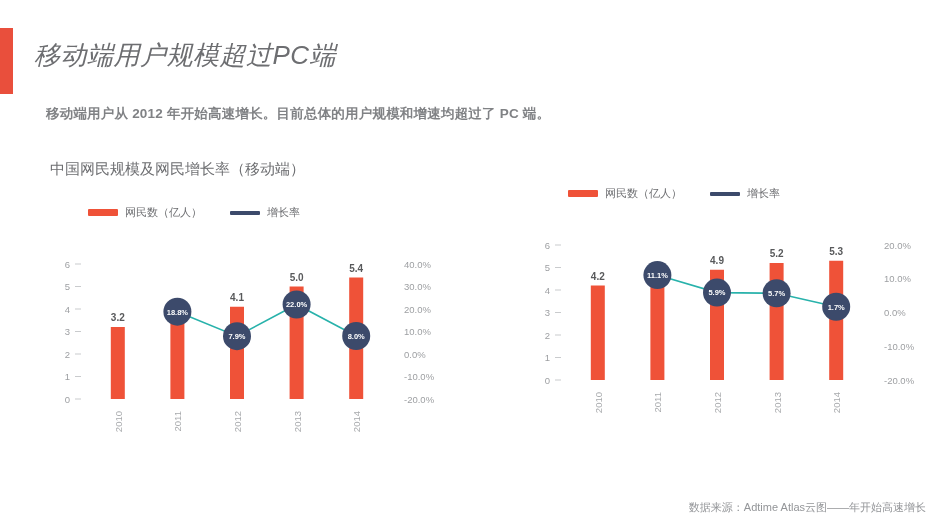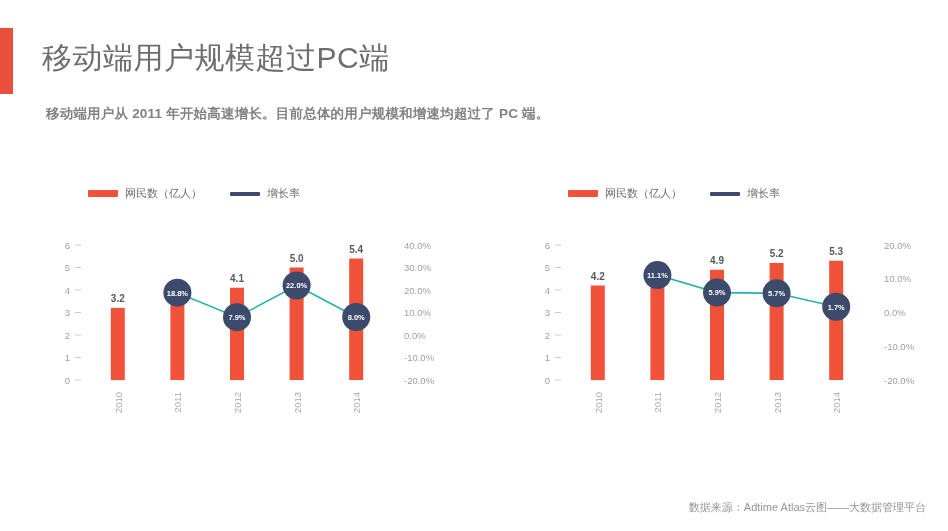--- a/index.html
+++ b/index.html
@@ -11,23 +11,23 @@
   }
   .slide { position: relative; width: 948px; height: 531px; background: #fff; }
 
   
   .accent-bar {
     position: absolute; left: 0; top: 28px;
     width: 13px; height: 66px;
     background: #e94f3c;
   }
   .page-title {
-    position: absolute; left: 42px; top: 38px;
-    font-size: 30px; font-weight: 400; color: #6d6e71;
-    letter-spacing: .5px; white-space: nowrap;
+    position: absolute; left: 34px; top: 38px;
+    font-size: 26px; font-weight: 400; color: #6d6e71;
+    letter-spacing: .5px; white-space: nowrap; font-style: italic;
   }
   .page-subtitle {
     position: absolute; left: 46px; top: 105px;
     font-size: 13.5px; font-weight: bold; color: #808285;
     letter-spacing: .2px; white-space: nowrap;
   }
 
   
   .chart-block { position: absolute; top: 160px; width: 420px; height: 330px; }
   .chart-block.left  { left: 38px; }
@@ -70,23 +70,24 @@
     font-size: 11px; color: #939598; white-space: nowrap;
   }
 </style>
 </head>
 <body>
 
 <div class="slide">
 
   <div class="accent-bar"></div>
   <div class="page-title">移动端用户规模超过PC端</div>
-  <div class="page-subtitle">移动端用户从 2011 年开始高速增长。目前总体的用户规模和增速均超过了 PC 端。</div>
+  <div class="page-subtitle">移动端用户从 2012 年开始高速增长。目前总体的用户规模和增速均超过了 PC 端。</div>
 
   <div class="chart-block left">
+    <div class="chart-title">中国网民规模及网民增长率（移动端）</div>
     <div class="legend">
       <div class="legend-item">
         <span class="legend-swatch-bar"></span>
         <span class="legend-label">网民数（亿人）</span>
       </div>
       <span class="legend-gap"></span>
       <div class="legend-item">
         <span class="legend-swatch-line"></span>
         <span class="legend-label">增长率</span>
       </div>
@@ -196,15 +197,15 @@
           <text x="318.2" y="86.5625" class="bubble-text">1.7%</text>
           <text x="83.8" y="169" transform="rotate(-90 83.8 169)" class="xtick-text">2010</text>
           <text x="143.4" y="169" transform="rotate(-90 143.4 169)" class="xtick-text">2011</text>
           <text x="203" y="169" transform="rotate(-90 203 169)" class="xtick-text">2012</text>
           <text x="262.6" y="169" transform="rotate(-90 262.6 169)" class="xtick-text">2013</text>
           <text x="322.2" y="169" transform="rotate(-90 322.2 169)" class="xtick-text">2014</text>
         </svg>
     </div>
   </div>
 
-  <div class="footer-source">数据来源：Adtime Atlas云图——大数据管理平台</div>
+  <div class="footer-source">数据来源：Adtime Atlas云图——年开始高速增长</div>
 
 </div>
 
 </body></html>

